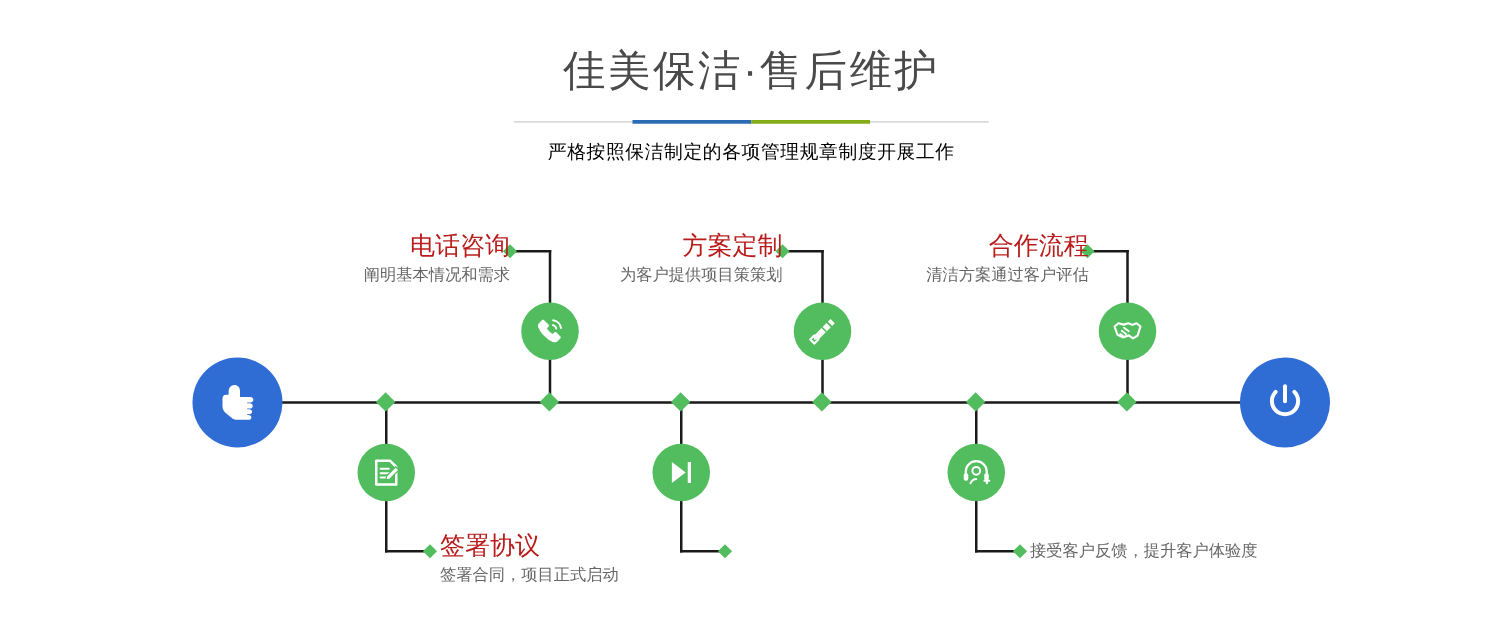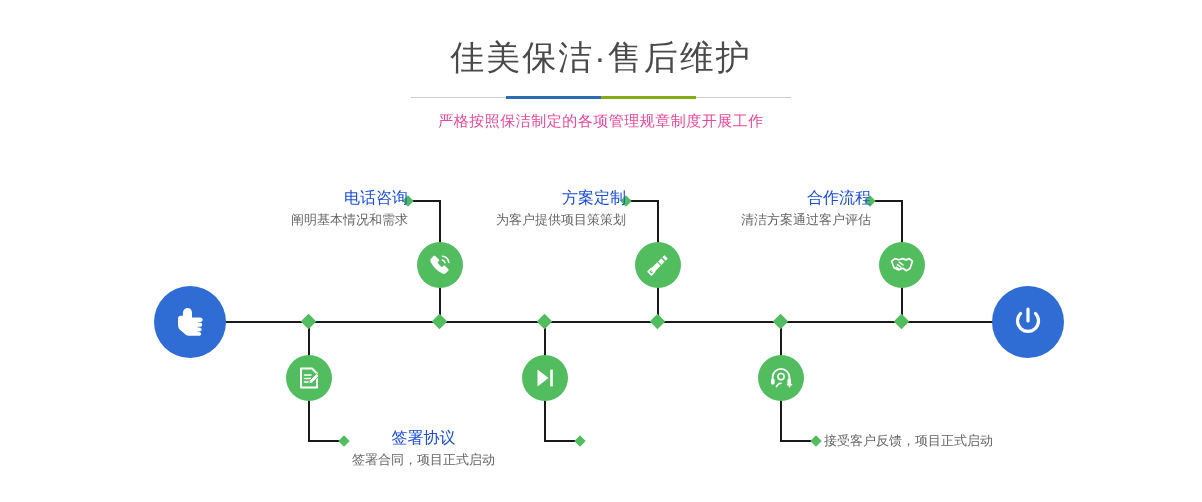--- a/index.html
+++ b/index.html
@@ -28,21 +28,21 @@
     position: absolute; left: 0; top: 1px; width: 380px; height: 1px; background: #cccccc;
   }
   .divider .bar-blue {
     position: absolute; left: 95px; top: 0; width: 95px; height: 3px; background: #2b6cb5;
   }
   .divider .bar-green {
     position: absolute; left: 190px; top: 0; width: 95px; height: 3px; background: #84ac16;
   }
   .subtitle {
     font-size: 15px;
-    color: #ec4899;
+    color: #000000;
     margin-top: 13px;
     letter-spacing: 0.5px;
   }
 
   
   .timeline { position: absolute; left: 0; top: 0; width: 1202px; height: 502px; }
   .axis {
     position: absolute;
     left: 190px; top: 321px;
     width: 840px; height: 2px;
@@ -87,34 +87,34 @@
     background: #52bd5e;
     transform: rotate(45deg);
     z-index: 2;
   }
   .diamond.small {
     width: 8px; height: 8px;
   }
 
   .label { position: absolute; z-index: 4; }
   .label .lbl-title {
-    font-size: 16px;
-    color: #1d4ed8;
+    font-size: 20px;
+    color: #b91c1c;
     line-height: 19px;
     white-space: nowrap;
   }
   .label .lbl-desc {
     font-size: 13px;
     color: #666666;
     line-height: 18px;
     margin-top: 4px;
     white-space: nowrap;
   }
   .label.top { text-align: right; }
-  .label.bottom { text-align: center; }
+  .label.bottom { text-align: left; }
 
   svg { display: block; }
 </style>
 </head>
 <body>
 
 <div class="header">
   <div class="title">佳美保洁·售后维护</div>
   <div class="divider">
     <div class="bar-gray"></div>
@@ -242,16 +242,16 @@
         <rect x="3" y="13.6" width="3.6" height="6" rx="1.6" fill="#ffffff"></rect>
         <rect x="19.4" y="13.6" width="3.6" height="6" rx="1.6" fill="#ffffff"></rect>
         <circle cx="13" cy="11.6" r="3.1" fill="none" stroke="#ffffff" stroke-width="1.6"></circle>
         <path fill="none" stroke="#ffffff" stroke-width="1.6" stroke-linecap="round" d="M8.4 21.6c1-2.2 2.7-3.4 4.6-3.4"></path>
         <line x1="19.6" y1="19.6" x2="23.4" y2="19.6" stroke="#ffffff" stroke-width="1.7" stroke-linecap="round"></line>
         <line x1="21.5" y1="17.7" x2="21.5" y2="21.5" stroke="#ffffff" stroke-width="1.7" stroke-linecap="round"></line>
       </svg>
     </span>
   </div>
   <div class="label bottom" style="left:824px; top:428px;">
-    <div class="lbl-desc">接受客户反馈，项目正式启动</div>
+    <div class="lbl-desc">接受客户反馈，提升客户体验度</div>
   </div>
 
 </div>
 
 </body></html>

